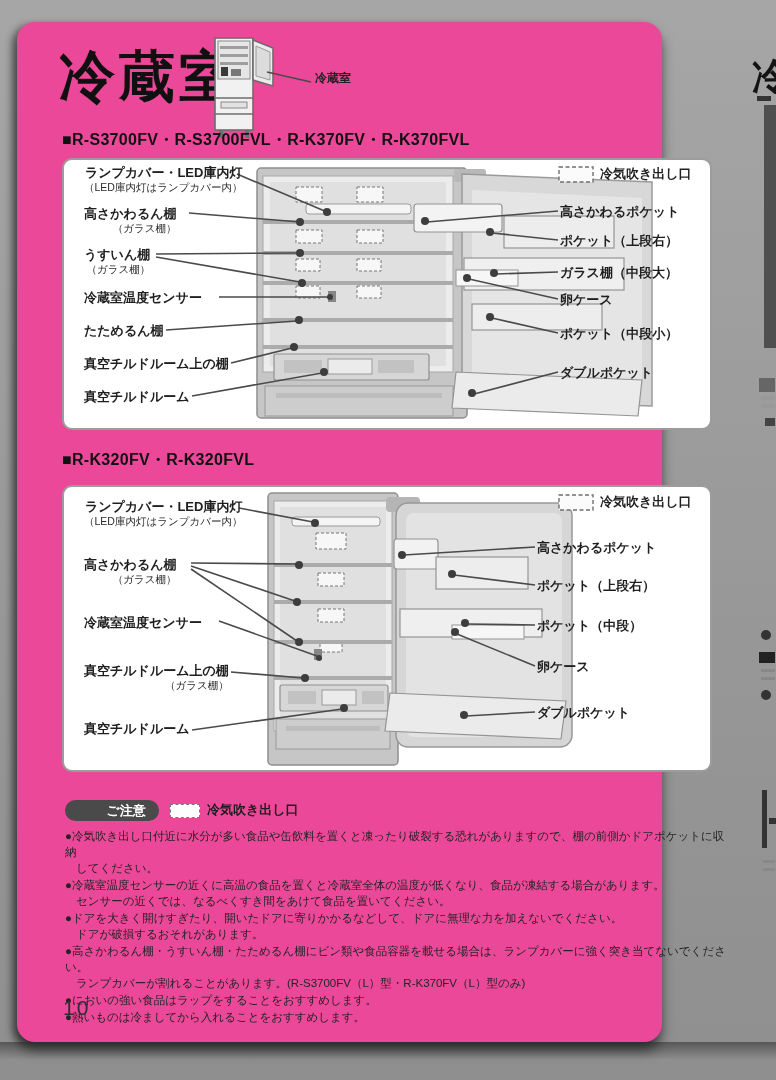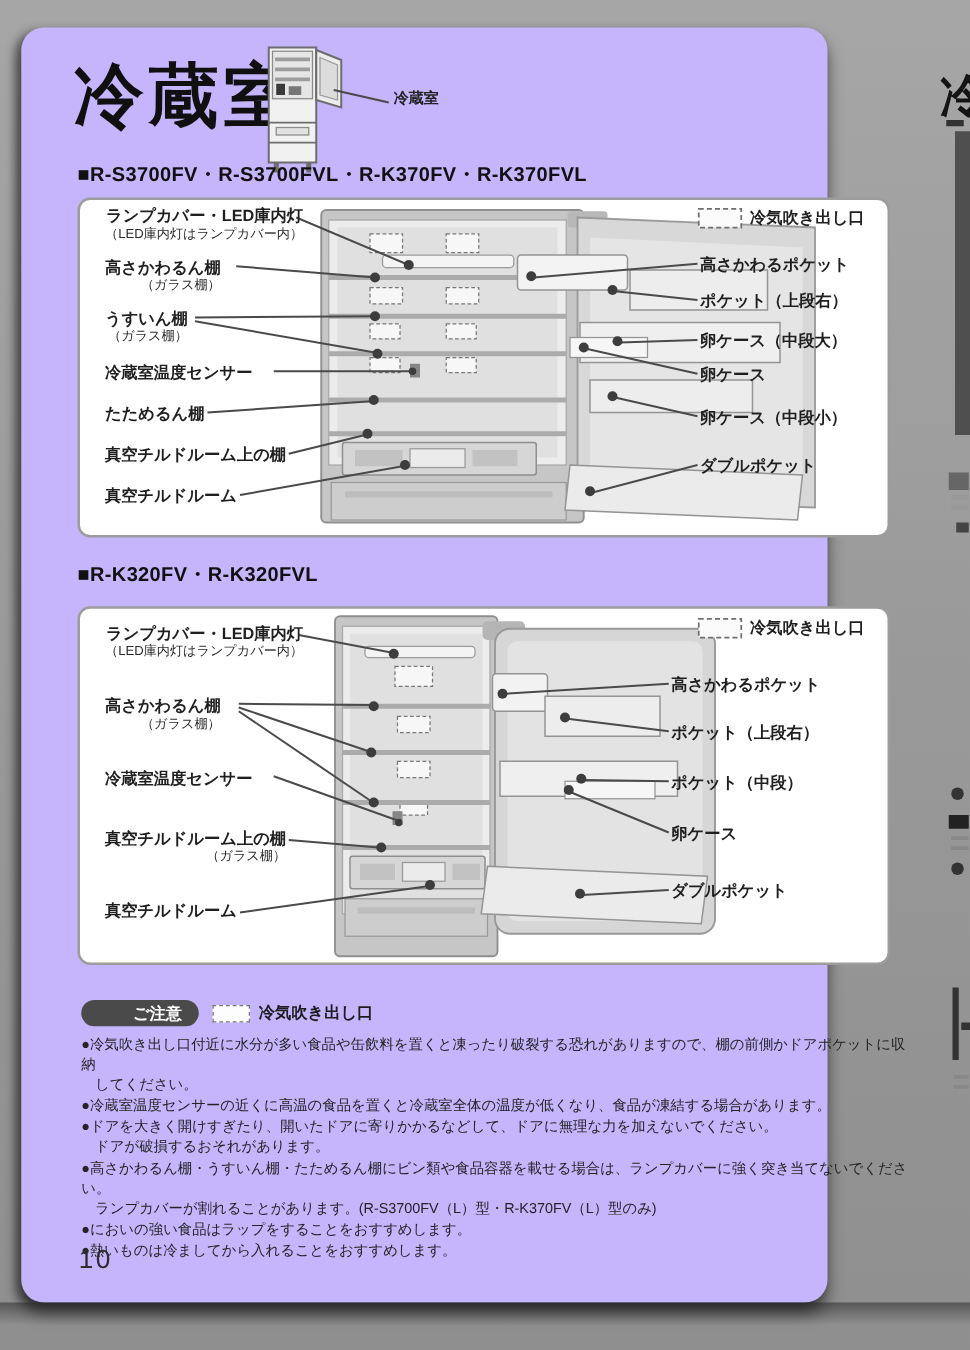--- a/index.html
+++ b/index.html
@@ -6,21 +6,21 @@
   html,body { width:776px; height:1080px; }
   body {
     position:relative;
     overflow:hidden;
     background:linear-gradient(180deg,#a6a6a6 0%,#979797 60%,#8f8f8f 100%);
     font-family:"Liberation Sans","DejaVu Sans",sans-serif;
     color:#1c1c1c;
   }
   .page {
     position:absolute; left:17px; top:22px; width:645px; height:1020px;
-    background:#c4b5fd;
+    background:#ec4899;
     box-shadow:-5px 3px 7px rgba(0,0,0,.38), 0 9px 12px rgba(0,0,0,.5);
     border-radius:18px;
   }
   .floor-shadow{ position:absolute; left:0; top:1042px; width:776px; height:18px;
     background:linear-gradient(180deg,rgba(40,40,40,.55),rgba(40,40,40,0)); }
   .title {
     position:absolute; left:42px; top:18px;
     font-size:56px; font-weight:900; letter-spacing:4px; color:#101010;
   }
   .icon-wrap { position:absolute; left:190px; top:12px; width:170px; height:108px; }
@@ -168,23 +168,23 @@
       <span class="sub">（ガラス棚）</span>
     </div>
     <div class="lbl" style="left:20px; top:130px;">冷蔵室温度センサー</div>
     <div class="lbl" style="left:20px; top:163px;">たためるん棚</div>
     <div class="lbl" style="left:20px; top:196px;">真空チルドルーム上の棚</div>
     <div class="lbl" style="left:20px; top:229px;">真空チルドルーム</div>
 
     <div class="legend-text" style="left:536px; top:5px;">冷気吹き出し口</div>
     <div class="lbl" style="left:496px; top:44px;">高さかわるポケット</div>
     <div class="lbl" style="left:496px; top:73px;">ポケット（上段右）</div>
-    <div class="lbl" style="left:496px; top:105px;">卵ケース（中段大）</div>
+    <div class="lbl" style="left:496px; top:105px;">ガラス棚（中段大）</div>
     <div class="lbl" style="left:496px; top:132px;">卵ケース</div>
-    <div class="lbl" style="left:496px; top:166px;">卵ケース（中段小）</div>
+    <div class="lbl" style="left:496px; top:166px;">ポケット（中段小）</div>
     <div class="lbl" style="left:496px; top:205px;">ダブルポケット</div>
   </div>
 
   <div class="model-header" style="top:428px;">■R-K320FV・R-K320FVL</div>
 
   <div class="diagram-box" style="top:463px; height:287px;">
     <svg class="diagram-svg" width="646" height="283" viewBox="0 0 646 283">
       <g>
         <rect x="204" y="6" width="130" height="272" rx="4" fill="#c6c6c6" stroke="#8f8f8f" stroke-width="1.5"></rect>
         <rect x="210" y="14" width="118" height="230" fill="#ececec" stroke="#a8a8a8" stroke-width="1"></rect>
@@ -272,20 +272,21 @@
   <div class="note-legend-box"></div>
   <div class="note-legend-text">冷気吹き出し口</div>
 
   <div class="notes">
     <div class="note-item">
       <div>●冷気吹き出し口付近に水分が多い食品や缶飲料を置くと凍ったり破裂する恐れがありますので、棚の前側かドアポケットに収納</div>
       <div class="note-l2">してください。</div>
     </div>
     <div class="note-item">
       <div>●冷蔵室温度センサーの近くに高温の食品を置くと冷蔵室全体の温度が低くなり、食品が凍結する場合があります。</div>
+      <div class="note-l2">センサーの近くでは、なるべくすき間をあけて食品を置いてください。</div>
     </div>
     <div class="note-item">
       <div>●ドアを大きく開けすぎたり、開いたドアに寄りかかるなどして、ドアに無理な力を加えないでください。</div>
       <div class="note-l2">ドアが破損するおそれがあります。</div>
     </div>
     <div class="note-item">
       <div>●高さかわるん棚・うすいん棚・たためるん棚にビン類や食品容器を載せる場合は、ランプカバーに強く突き当てないでください。</div>
       <div class="note-l2">ランプカバーが割れることがあります。(R-S3700FV（L）型・R-K370FV（L）型のみ)</div>
     </div>
     <div class="note-item">

